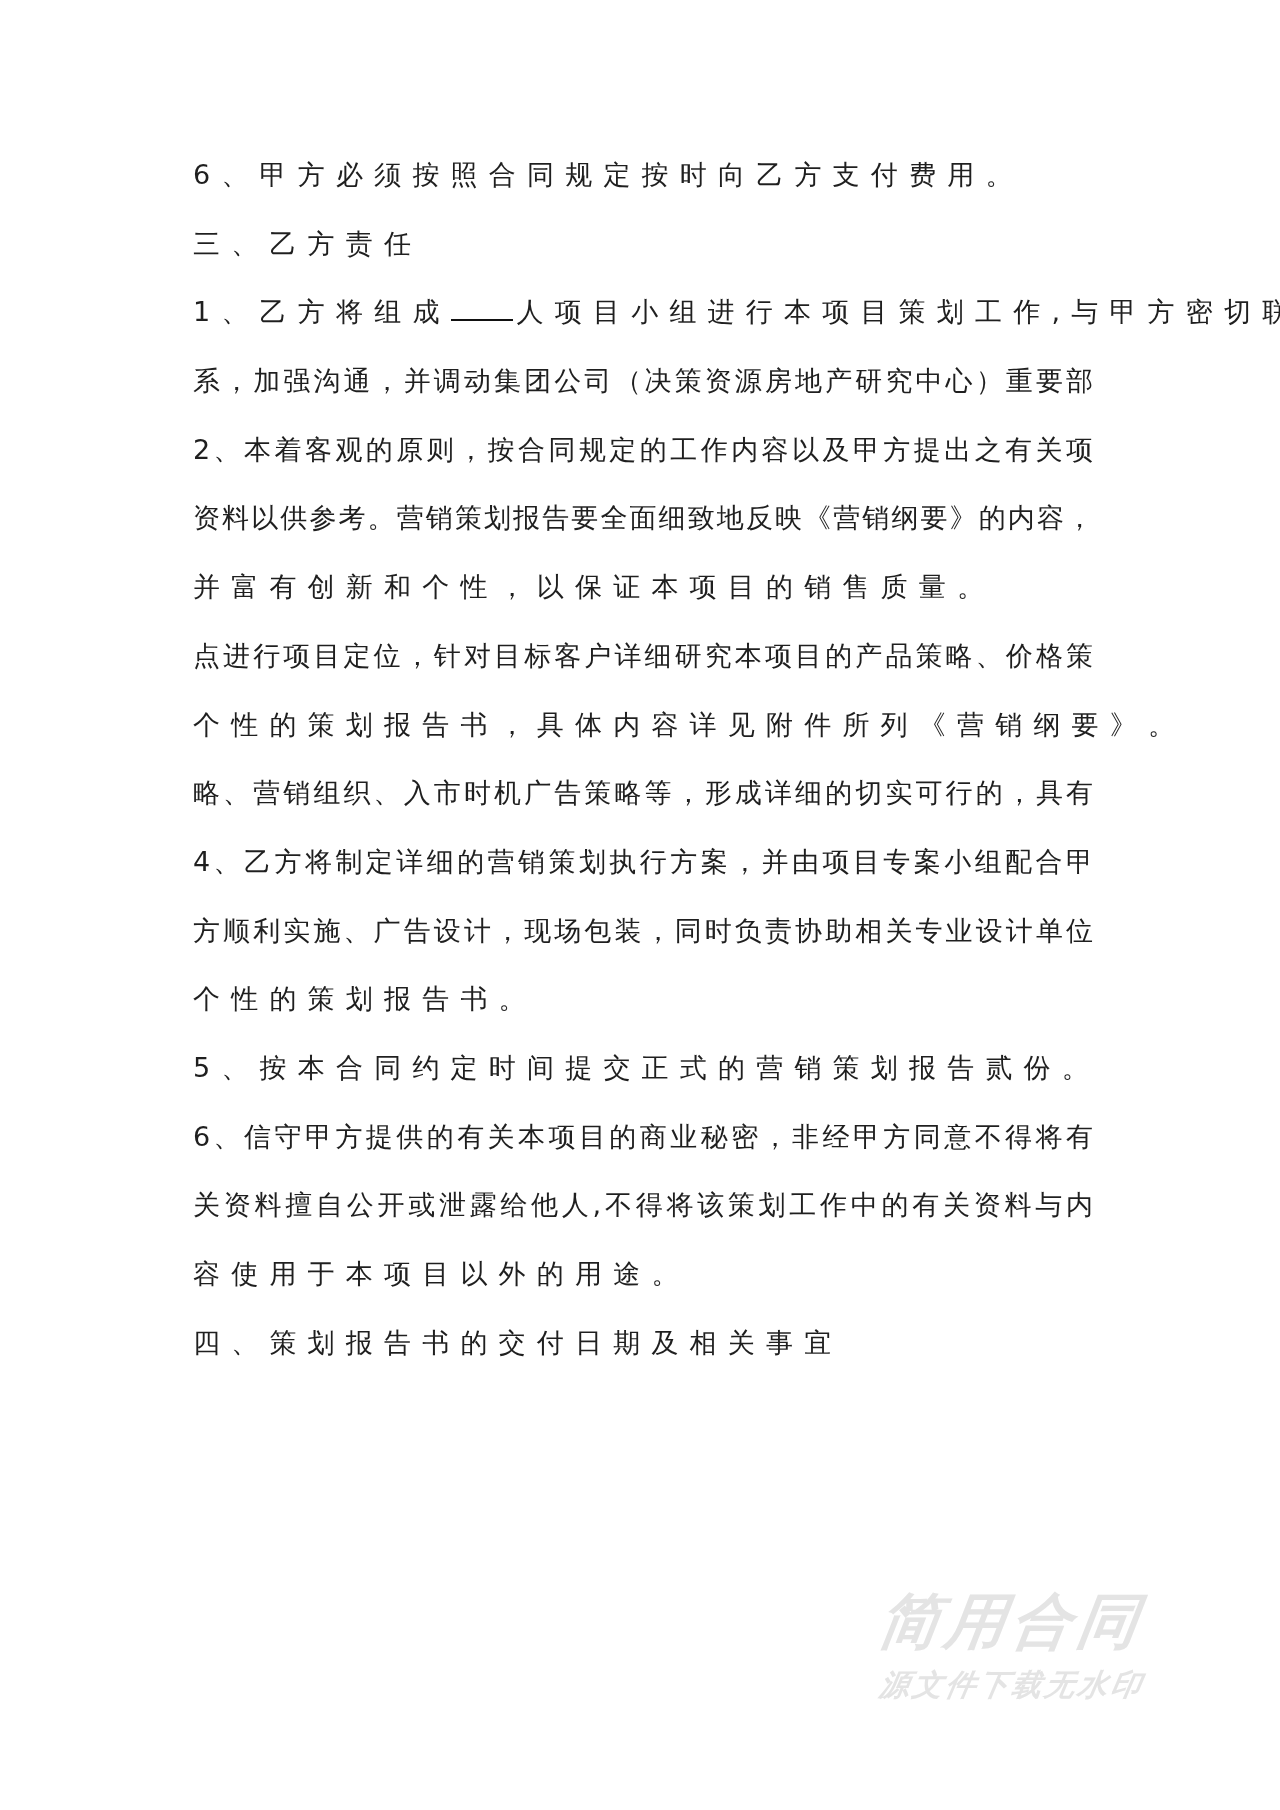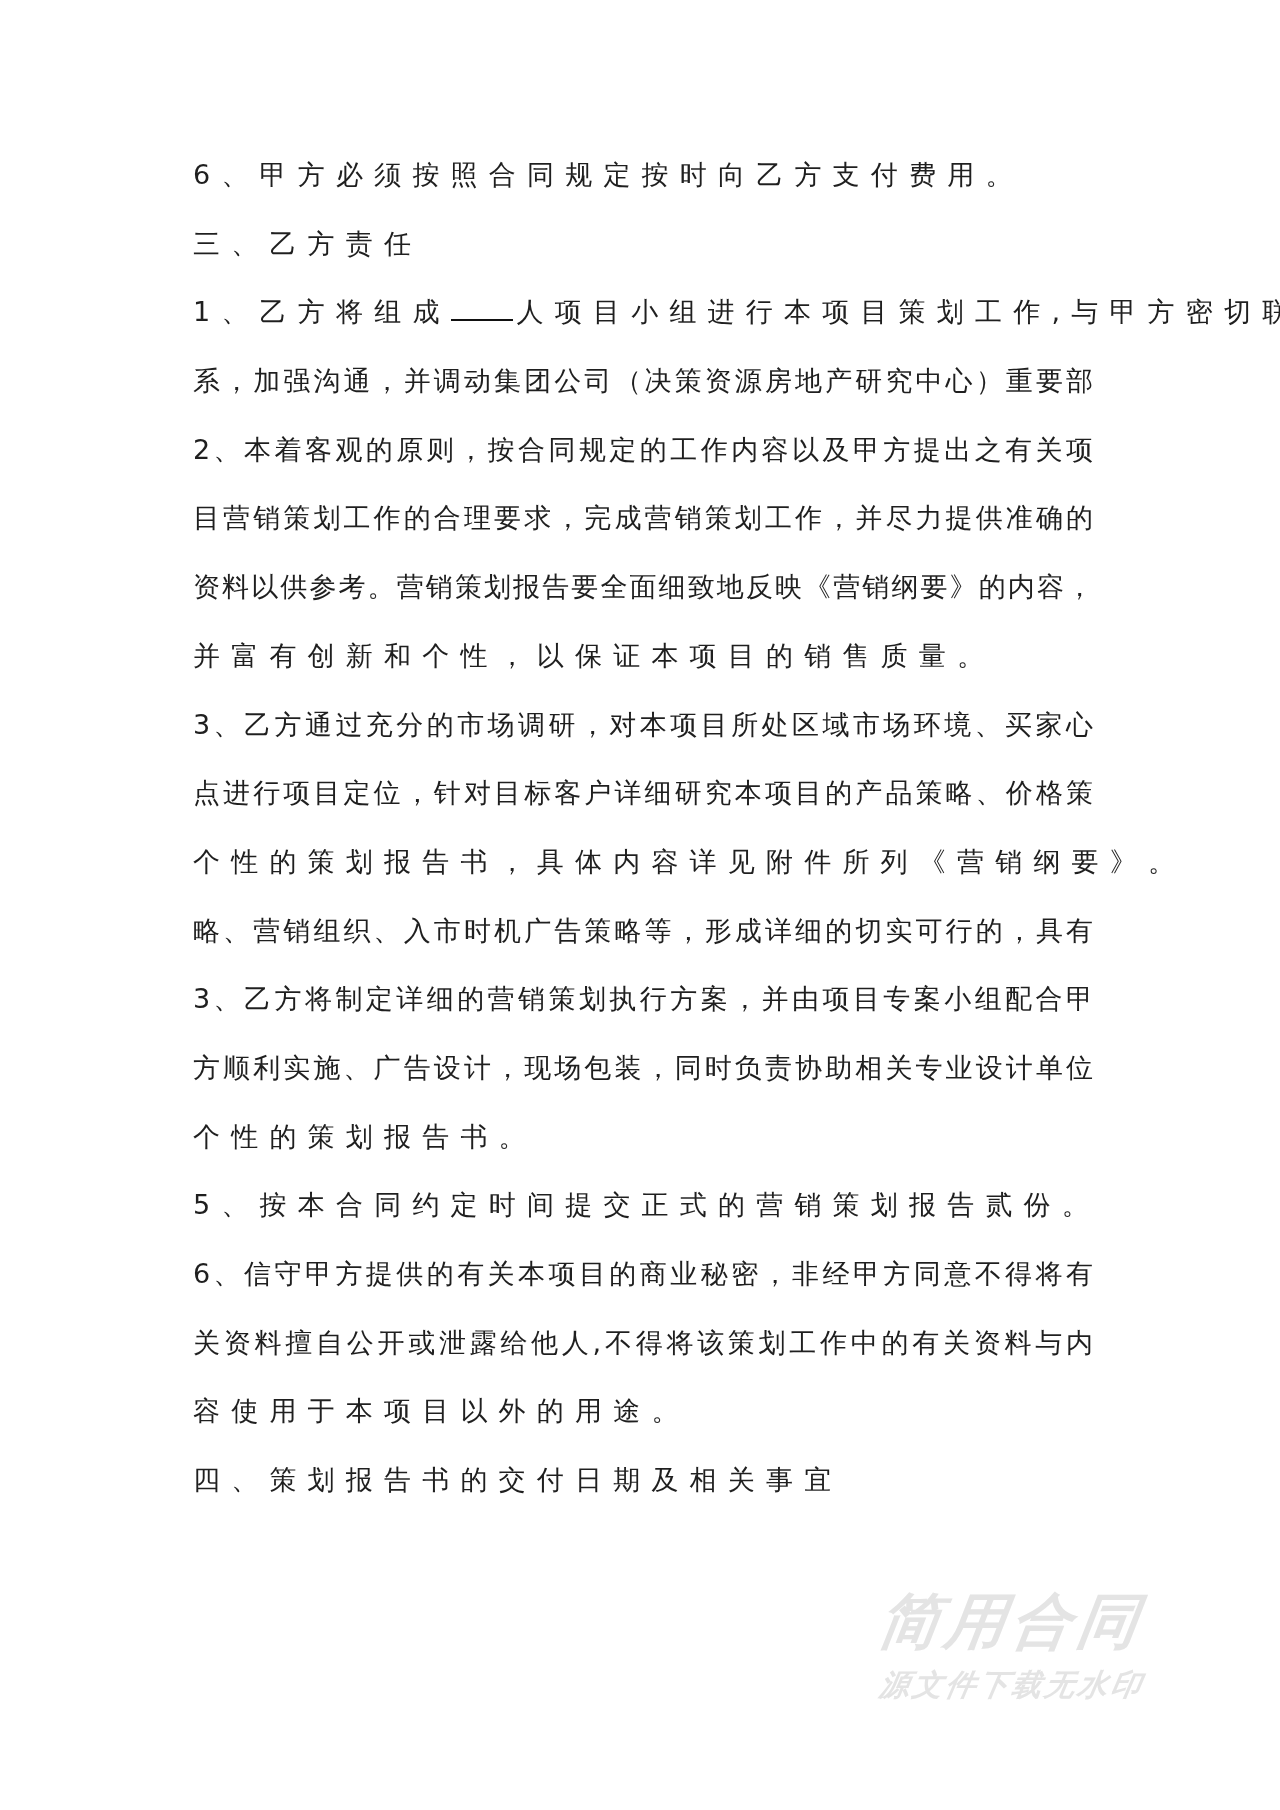--- a/index.html
+++ b/index.html
@@ -79,28 +79,26 @@
 </head>
 <body>
 
 <div class="page">
   <div class="text-block">
     <div class="line">6、甲方必须按照合同规定按时向乙方支付费用。</div>
     <div class="line">三、乙方责任</div>
     <div class="line"><span>1、乙方将组成</span><span class="blank"></span><span>人项目小组进行本项目策划工作,与甲方密切联</span></div>
     <div class="line justify">系，加强沟通，并调动集团公司（决策资源房地产研究中心）重要部</div>
     <div class="line justify">2、本着客观的原则，按合同规定的工作内容以及甲方提出之有关项</div>
-    <div class="line justify">目营销策划工作的合理要求，完成营销策划工作，并尽力提供准确的</div>
     <div class="line justify">资料以供参考。营销策划报告要全面细致地反映《营销纲要》的内容，</div>
     <div class="line">并富有创新和个性，以保证本项目的销售质量。</div>
-    <div class="line justify">3、乙方通过充分的市场调研，对本项目所处区域市场环境、买家心</div>
     <div class="line justify">点进行项目定位，针对目标客户详细研究本项目的产品策略、价格策</div>
     <div class="line">个性的策划报告书，具体内容详见附件所列《营销纲要》。</div>
     <div class="line justify">略、营销组织、入市时机广告策略等，形成详细的切实可行的，具有</div>
-    <div class="line justify">3、乙方将制定详细的营销策划执行方案，并由项目专案小组配合甲</div>
+    <div class="line justify">4、乙方将制定详细的营销策划执行方案，并由项目专案小组配合甲</div>
     <div class="line justify">方顺利实施、广告设计，现场包装，同时负责协助相关专业设计单位</div>
     <div class="line">个性的策划报告书。</div>
     <div class="line">5、按本合同约定时间提交正式的营销策划报告贰份。</div>
     <div class="line justify">6、信守甲方提供的有关本项目的商业秘密，非经甲方同意不得将有</div>
     <div class="line justify">关资料擅自公开或泄露给他人,不得将该策划工作中的有关资料与内</div>
     <div class="line">容使用于本项目以外的用途。</div>
     <div class="line">四、策划报告书的交付日期及相关事宜</div>
   </div>
 
   <div class="watermark">

